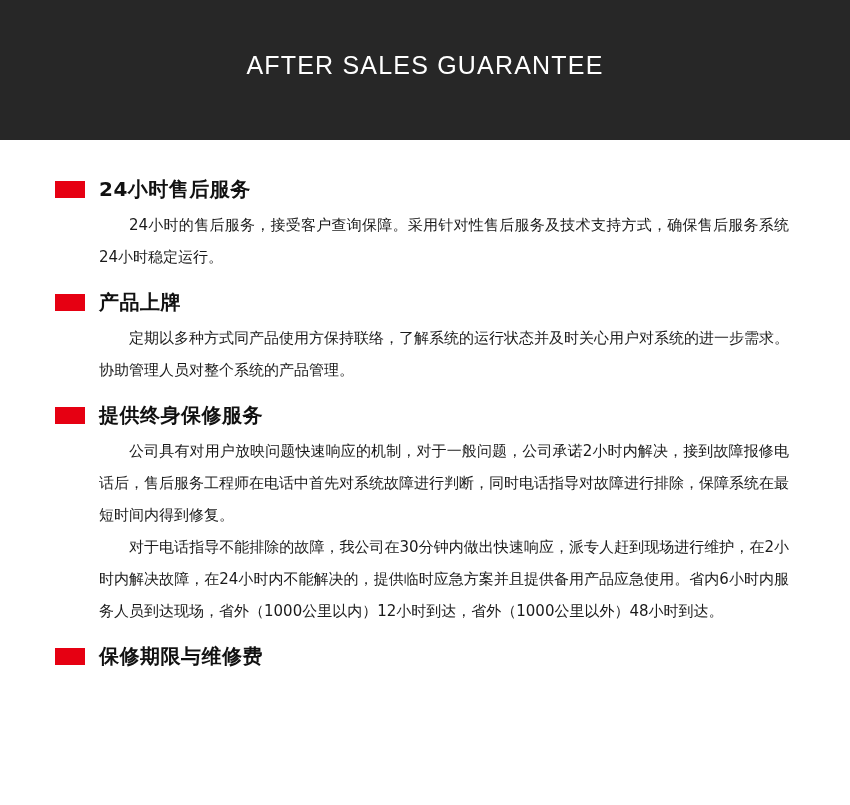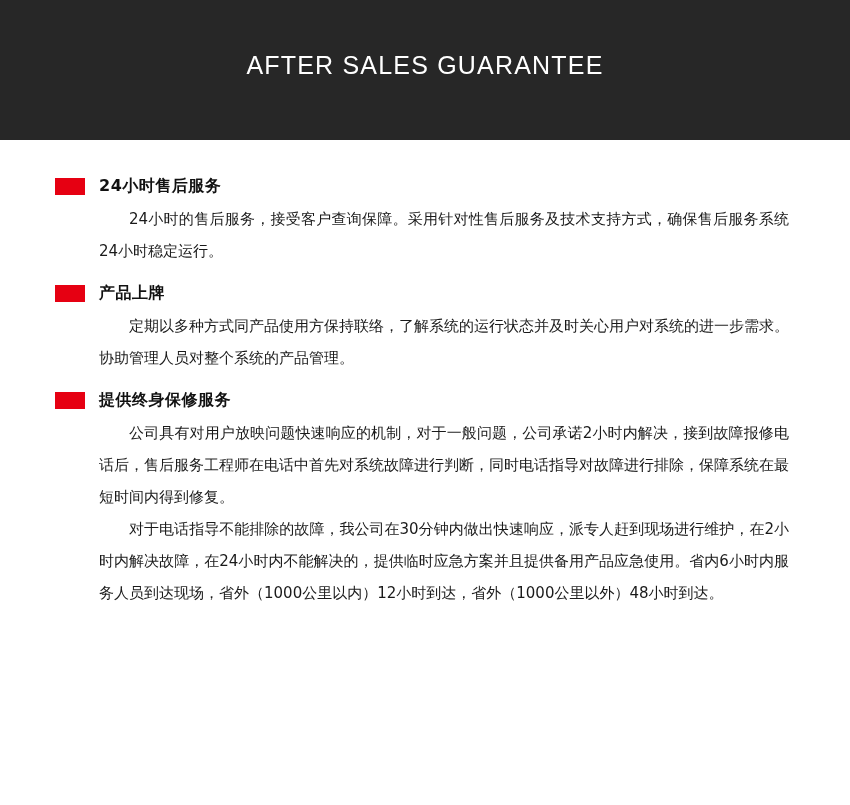--- a/index.html
+++ b/index.html
@@ -64,21 +64,21 @@
     margin-bottom: 6px;
   }
   .bullet {
     width: 30px;
     height: 17px;
     background: #e60012;
     margin-right: 14px;
     flex: 0 0 auto;
   }
   .section-title {
-    font-size: 16px;
+    font-size: 20px;
     font-weight: bold;
     color: #111111;
     letter-spacing: 0.5px;
     font-family: "DejaVu Sans", "Liberation Sans", sans-serif;
   }
   .para {
     font-size: 15px;
     line-height: 32px;
     color: #1a1a1a;
     text-indent: 2em;
@@ -119,16 +119,20 @@
     <div class="section">
       <div class="section-head">
         <span class="bullet"></span>
         <span class="section-title">提供终身保修服务</span>
       </div>
       <p class="para">公司具有对用户放映问题快速响应的机制，对于一般问题，公司承诺2小时内解决，接到故障报修电话后，售后服务工程师在电话中首先对系统故障进行判断，同时电话指导对故障进行排除，保障系统在最短时间内得到修复。</p>
       <p class="para">对于电话指导不能排除的故障，我公司在30分钟内做出快速响应，派专人赶到现场进行维护，在2小时内解决故障，在24小时内不能解决的，提供临时应急方案并且提供备用产品应急使用。省内6小时内服务人员到达现场，省外（1000公里以内）12小时到达，省外（1000公里以外）48小时到达。</p>
     </div>
 
     <div class="section">
+      <div class="section-head">
+        <span class="bullet"></span>
+        <span class="section-title">保修期限与维修费</span>
+      </div>
     </div>
 
   </div>
 </div>
 
 </body></html>

